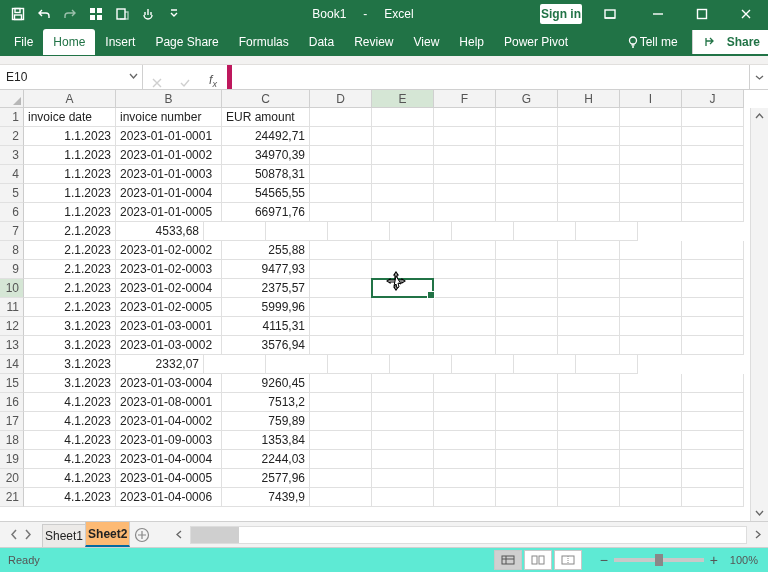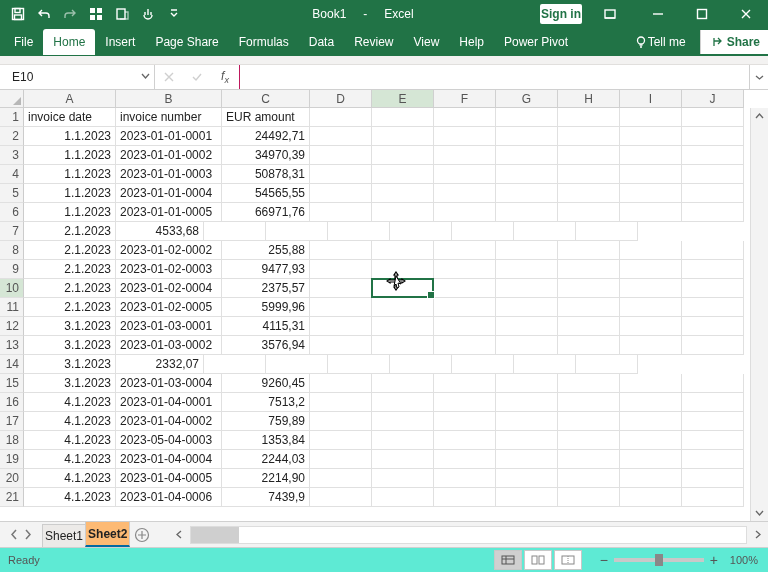--- a/index.html
+++ b/index.html
@@ -10,26 +10,26 @@
   .title-center{flex:1;display:flex;align-items:center;justify-content:center;gap:17px;font-size:12px}
   .title-sec{display:flex;align-items:center;gap:6px;padding-right:4px}
   .signin{background:#fff;color:#217346;height:20px;padding:0 1px;display:flex;align-items:center;font-weight:600;border-radius:2px}
   .winbtns{display:flex}
   .winbtn{width:44px;height:28px}
   .ribbon-tabs{height:28px;background:#217346;display:flex;align-items:center;padding-left:4px;color:#fff;gap:4px}
   .rtab{height:26px;padding:0 10px;display:flex;align-items:center;border-radius:3px 3px 0 0}
   .rtab.sel{background:#fff;color:#217346}
   .ribbon-right{margin-left:auto;display:flex;align-items:center;gap:6px;height:26px}
   .tell{display:flex;align-items:center;gap:0;color:#fff;padding:0 8px}
-  .share{background:#fff;color:#217346;height:24px;padding:0 8px;display:flex;align-items:center;gap:4px;border-left:1px solid #d0d0d0;font-weight:600}
+  .share{background:#fff;color:#217346;height:24px;padding:0 8px;display:flex;align-items:center;gap:12px;border-left:1px solid #d0d0d0;font-weight:600}
   .ribbon-strip{height:8px;background:#f3f2f1;border-bottom:1px solid #e1dfdd}
   .fbar{height:24px;background:#fff;border-bottom:1px solid #d0d0d0;display:flex;align-items:stretch}
-  .namebox{width:130px;border-right:1px solid #d0d0d0;display:flex;align-items:center;padding:0 12px;position:relative}
+  .namebox{width:130px;border-right:1px solid #d0d0d0;display:flex;align-items:center;padding:0 6px;position:relative}
   .namebox .dd{position:absolute;right:4px;top:7px}
-  .fbtns{display:flex;align-items:center;border-right:1px solid #be185d}
+  .fbtns{display:flex;align-items:flex-end;border-right:5px solid #be185d}
   .fbtn{width:28px;display:flex;align-items:center;justify-content:center;color:#888}
   .fxinput{flex:1;display:flex;align-items:center;padding:0 6px}
   .fdd{width:18px;border-left:1px solid #d0d0d0;display:flex;align-items:center;justify-content:center}
   .grid-wrap{position:relative;height:431px;overflow:hidden}
   .corner{position:absolute;left:0;top:0;width:24px;height:18px;background:#f3f3f3;border-right:1px solid #ccc;border-bottom:1px solid #d0d0d0;box-sizing:border-box}
   .corner::after{content:"";position:absolute;right:2px;bottom:2px;border-style:solid;border-width:0 0 8px 8px;border-color:transparent transparent #b7b7b7 transparent}
   .colhdrs{position:absolute;left:24px;top:0;height:18px;display:flex}
   .ch{width:62px;height:18px;box-sizing:border-box;border-right:1px solid #d0d0d0;border-bottom:1px solid #d0d0d0;background:#f3f3f3;display:flex;align-items:center;justify-content:center;color:#555}
   .ch.wA{width:92px}.ch.wB{width:106px}.ch.wC{width:88px}.ch.sel{background:#d5e6d5}
   .rowhdrs{position:absolute;left:0;top:18px;width:24px}
@@ -424,21 +424,21 @@
         <div class="cell"></div>
         <div class="cell"></div>
         <div class="cell"></div>
         <div class="cell"></div>
         <div class="cell"></div>
         <div class="cell"></div>
         <div class="cell"></div>
       </div>
       <div class="row">
         <div class="cell wA">4.1.2023</div>
-        <div class="cell wB">2023-01-04-0001</div>
+        <div class="cell wB">2023-01-08-0001</div>
         <div class="cell wC">7513,2</div>
         <div class="cell"></div>
         <div class="cell"></div>
         <div class="cell"></div>
         <div class="cell"></div>
         <div class="cell"></div>
         <div class="cell"></div>
         <div class="cell"></div>
       </div>
       <div class="row">
@@ -448,21 +448,21 @@
         <div class="cell"></div>
         <div class="cell"></div>
         <div class="cell"></div>
         <div class="cell"></div>
         <div class="cell"></div>
         <div class="cell"></div>
         <div class="cell"></div>
       </div>
       <div class="row">
         <div class="cell wA">4.1.2023</div>
-        <div class="cell wB">2023-05-04-0003</div>
+        <div class="cell wB">2023-01-09-0003</div>
         <div class="cell wC">1353,84</div>
         <div class="cell"></div>
         <div class="cell"></div>
         <div class="cell"></div>
         <div class="cell"></div>
         <div class="cell"></div>
         <div class="cell"></div>
         <div class="cell"></div>
       </div>
       <div class="row">
@@ -473,21 +473,21 @@
         <div class="cell"></div>
         <div class="cell"></div>
         <div class="cell"></div>
         <div class="cell"></div>
         <div class="cell"></div>
         <div class="cell"></div>
       </div>
       <div class="row">
         <div class="cell wA">4.1.2023</div>
         <div class="cell wB">2023-01-04-0005</div>
-        <div class="cell wC">2214,90</div>
+        <div class="cell wC">2577,96</div>
         <div class="cell"></div>
         <div class="cell"></div>
         <div class="cell"></div>
         <div class="cell"></div>
         <div class="cell"></div>
         <div class="cell"></div>
         <div class="cell"></div>
       </div>
       <div class="row">
         <div class="cell wA">4.1.2023</div>

